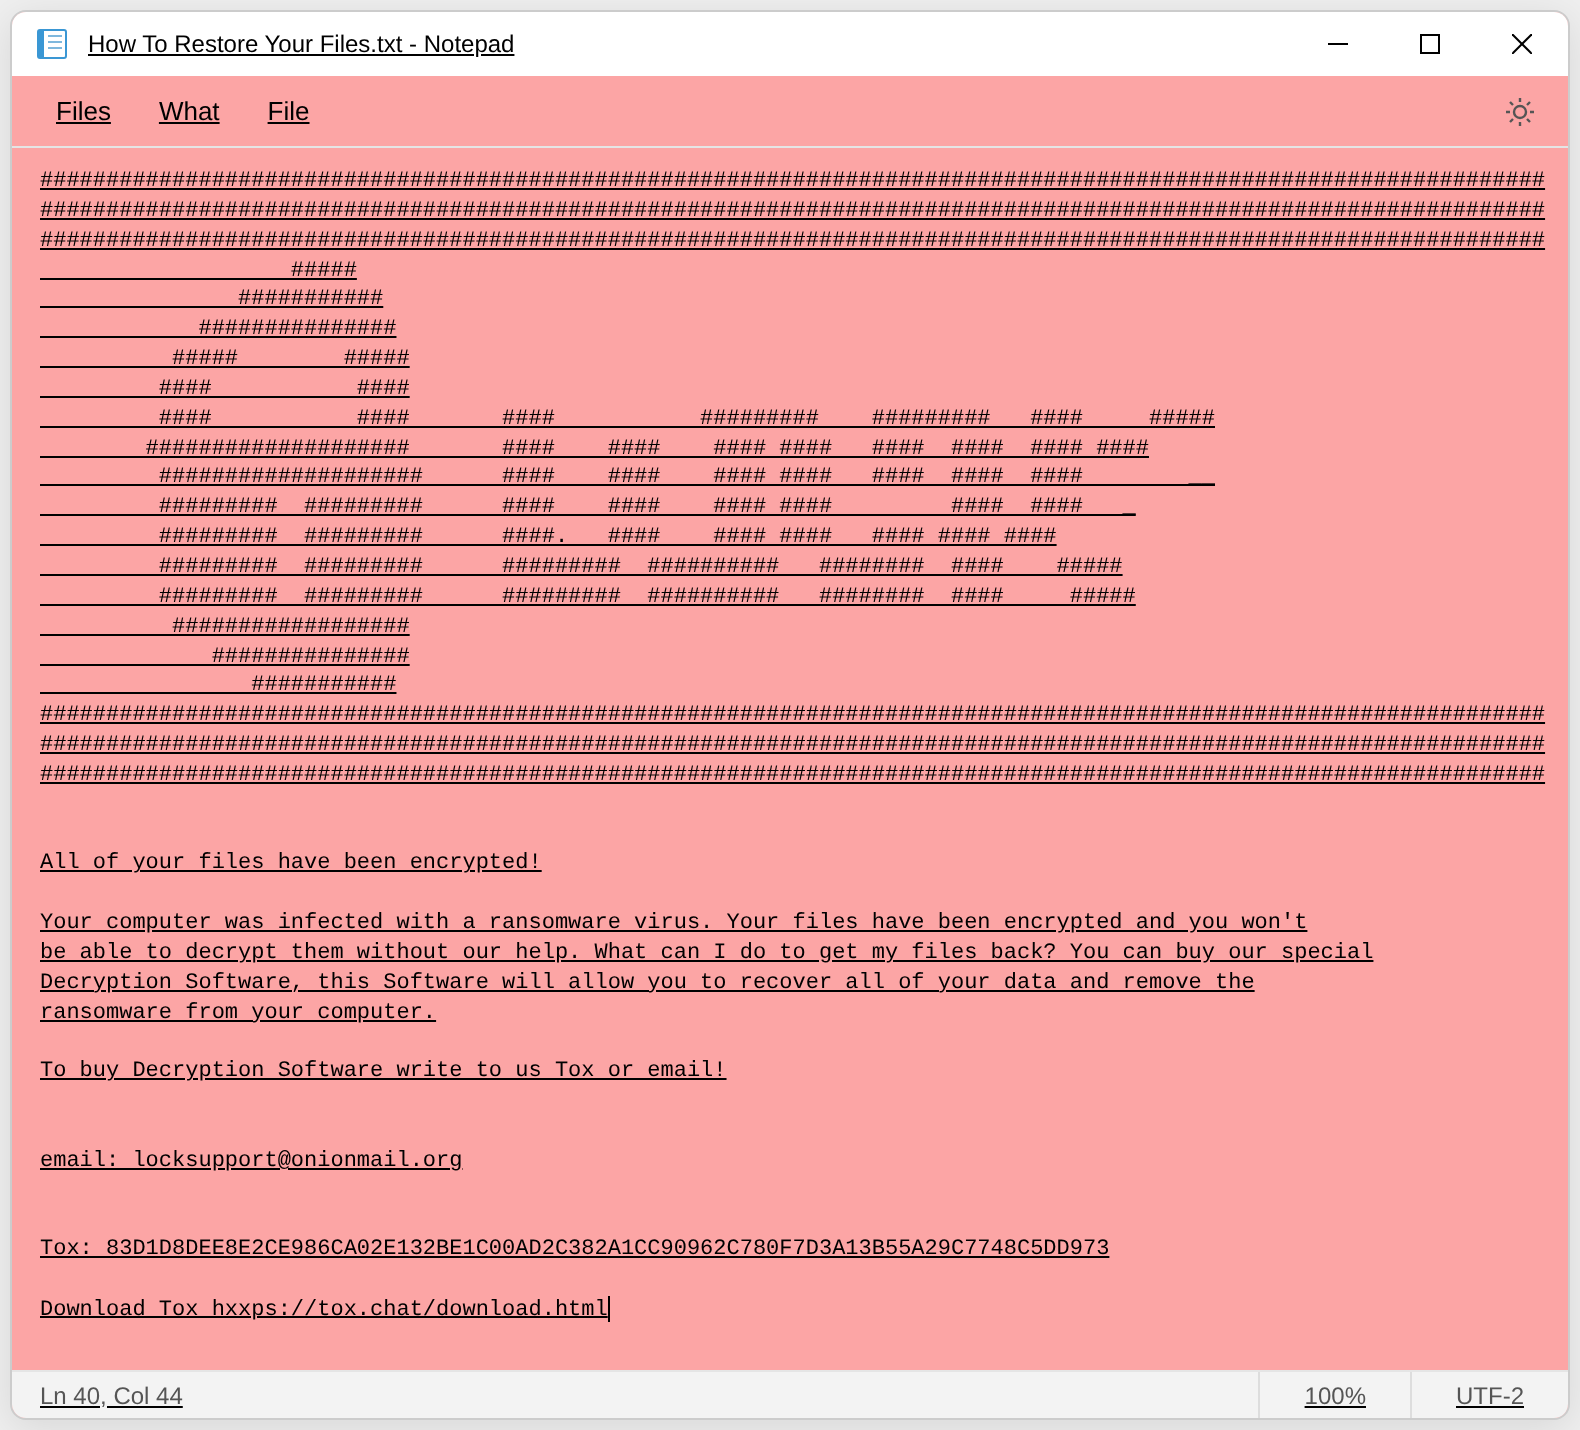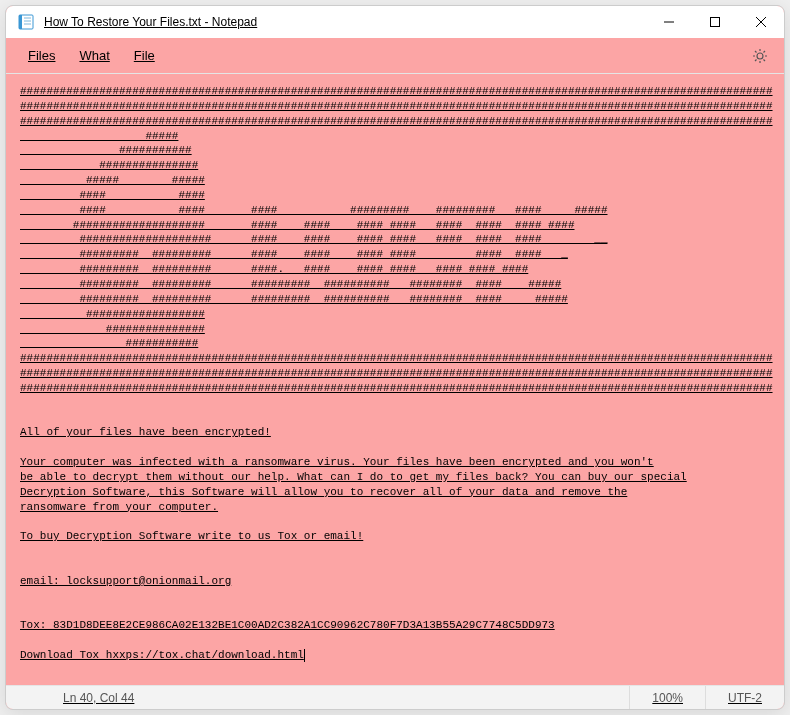--- a/index.html
+++ b/index.html
@@ -87,21 +87,21 @@
 }
 .statusbar {
   height: 24px;
   background: #f3f3f3;
   border-top: 1px solid #e5e5e5;
   display: flex;
   align-items: center;
   font-size: 12px;
   color: #555;
 }
-.status-left { padding-left: 14px; margin-left: 43px; }
+.status-left { padding-left: 14px; }
 .status-cell {
   padding: 0 22px;
   border-left: 1px solid #ddd;
   height: 100%;
   display: flex;
   align-items: center;
 }
 .status-spacer { flex: 1; }
 .caret {
   display: inline-block;

